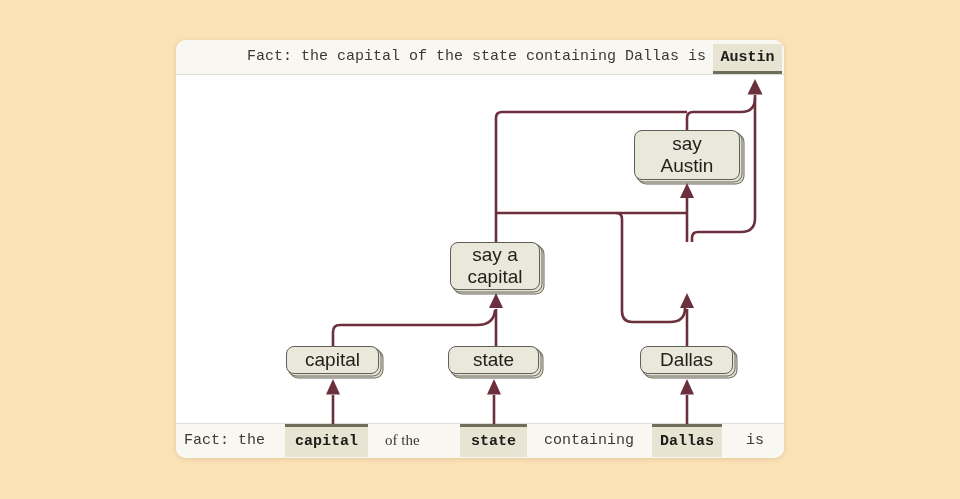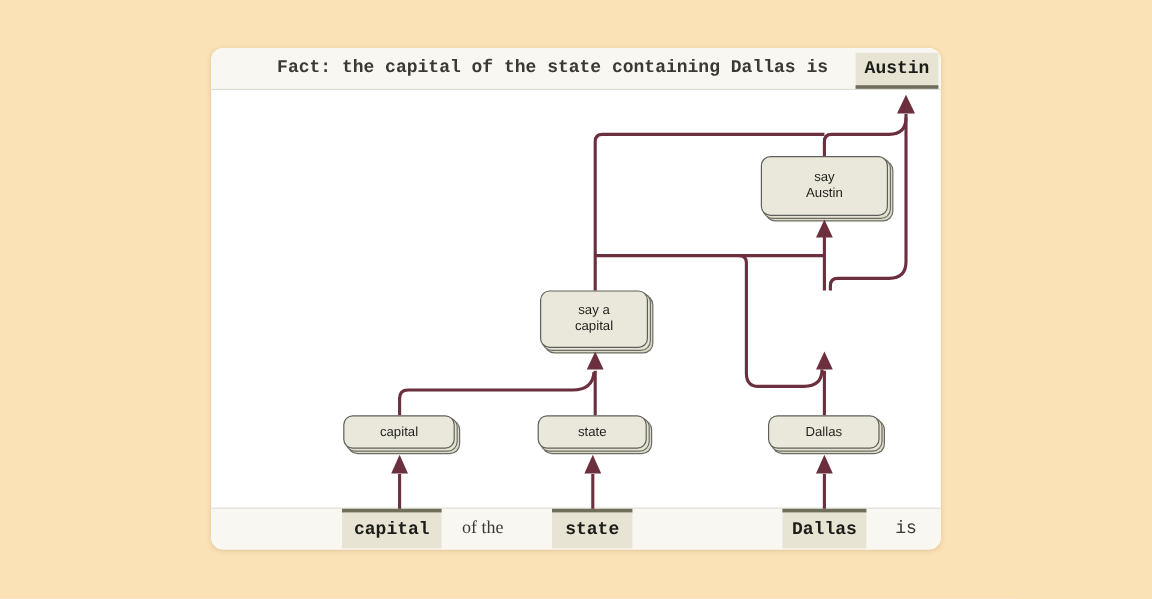--- a/index.html
+++ b/index.html
@@ -14,41 +14,41 @@
     box-shadow:0 1px 4px rgba(120,90,40,.18);
   }
   
   .bar{
     position:absolute;left:0;width:608px;height:34px;background:#f8f7f2;
     font-family:"Liberation Mono","DejaVu Sans Mono",monospace;
     font-size:15px;color:#3a3a33;
   }
   .bar-top{top:0;border-bottom:1px solid #dfded6;}
   .bar-bottom{bottom:0;border-top:1px solid #dfded6;}
-  .top-prompt{position:absolute;right:94px;top:0;line-height:34px;white-space:pre;font-weight:bold;}
+  .top-prompt{position:absolute;right:78px;top:0;line-height:34px;white-space:pre;}
   .answer-token{
     position:absolute;top:4px;right:2px;width:69px;height:27px;line-height:27px;
     background:#e7e4d4;border-bottom:3px solid #6e6e5a;
     text-align:center;font-weight:bold;color:#1c1c18;
   }
   .bw{position:absolute;top:0;line-height:33px;white-space:pre;}
   .bt{
     position:absolute;top:0;height:30px;line-height:29px;background:#e7e4d4;
     border-top:3px solid #6e6e5a;text-align:center;font-weight:bold;color:#1c1c18;
   }
   .bw-0{left:8px;}   .bt-1{left:109px;width:83px;}
   .bw-2{left:209px;font-family:Liberation Serif, serif;} .bt-3{left:284px;width:67px;}
   .bw-4{left:368px;} .bt-5{left:476px;width:70px;}
   .bw-6{left:570px;}
   
   .node{
     position:absolute;z-index:2;display:flex;flex-direction:column;
     align-items:center;justify-content:center;
     background:#eae8db;border:1.5px solid #60605a;border-radius:8px;
-    box-sizing:border-box;color:#1f1f1b;font-size:11px;line-height:1.18;text-align:center;
+    box-sizing:border-box;color:#1f1f1b;font-size:19px;line-height:1.18;text-align:center;
     box-shadow:2px 2px 0 -0.5px #e4e2d4, 2px 2px 0 0.5px #6c6c60,
                4px 4px 0 -0.5px #dddbcc, 4px 4px 0 0.5px #6c6c60;
   }
   .n-say-austin   {left:458px;top:90px; width:106px;height:50px;}
   .n-say-a-capital{left:274px;top:202px;width:90px; height:48px;}
   .n-texas        {left:464px;top:202px;width:93px; height:48px;font-size:14px;}
   .n-capital      {left:110px;top:306px;width:93px; height:28px;}
   .n-state        {left:272px;top:306px;width:91px; height:28px;}
   .n-dallas       {left:464px;top:306px;width:93px; height:28px;}
   .nl{display:block;}
@@ -111,20 +111,22 @@
     <span class="nl">capital</span>
   </div>
   <div class="node n-state">
     <span class="nl">state</span>
   </div>
   <div class="node n-dallas">
     <span class="nl">Dallas</span>
   </div>
 
   <div class="bar bar-bottom">
+    <span class="bw bw-0">Fact: the</span>
     <span class="bt bt-1">capital</span>
     <span class="bw bw-2">of the</span>
     <span class="bt bt-3">state</span>
+    <span class="bw bw-4">containing</span>
     <span class="bt bt-5">Dallas</span>
     <span class="bw bw-6">is</span>
   </div>
 
 </div>
 
 </body></html>

